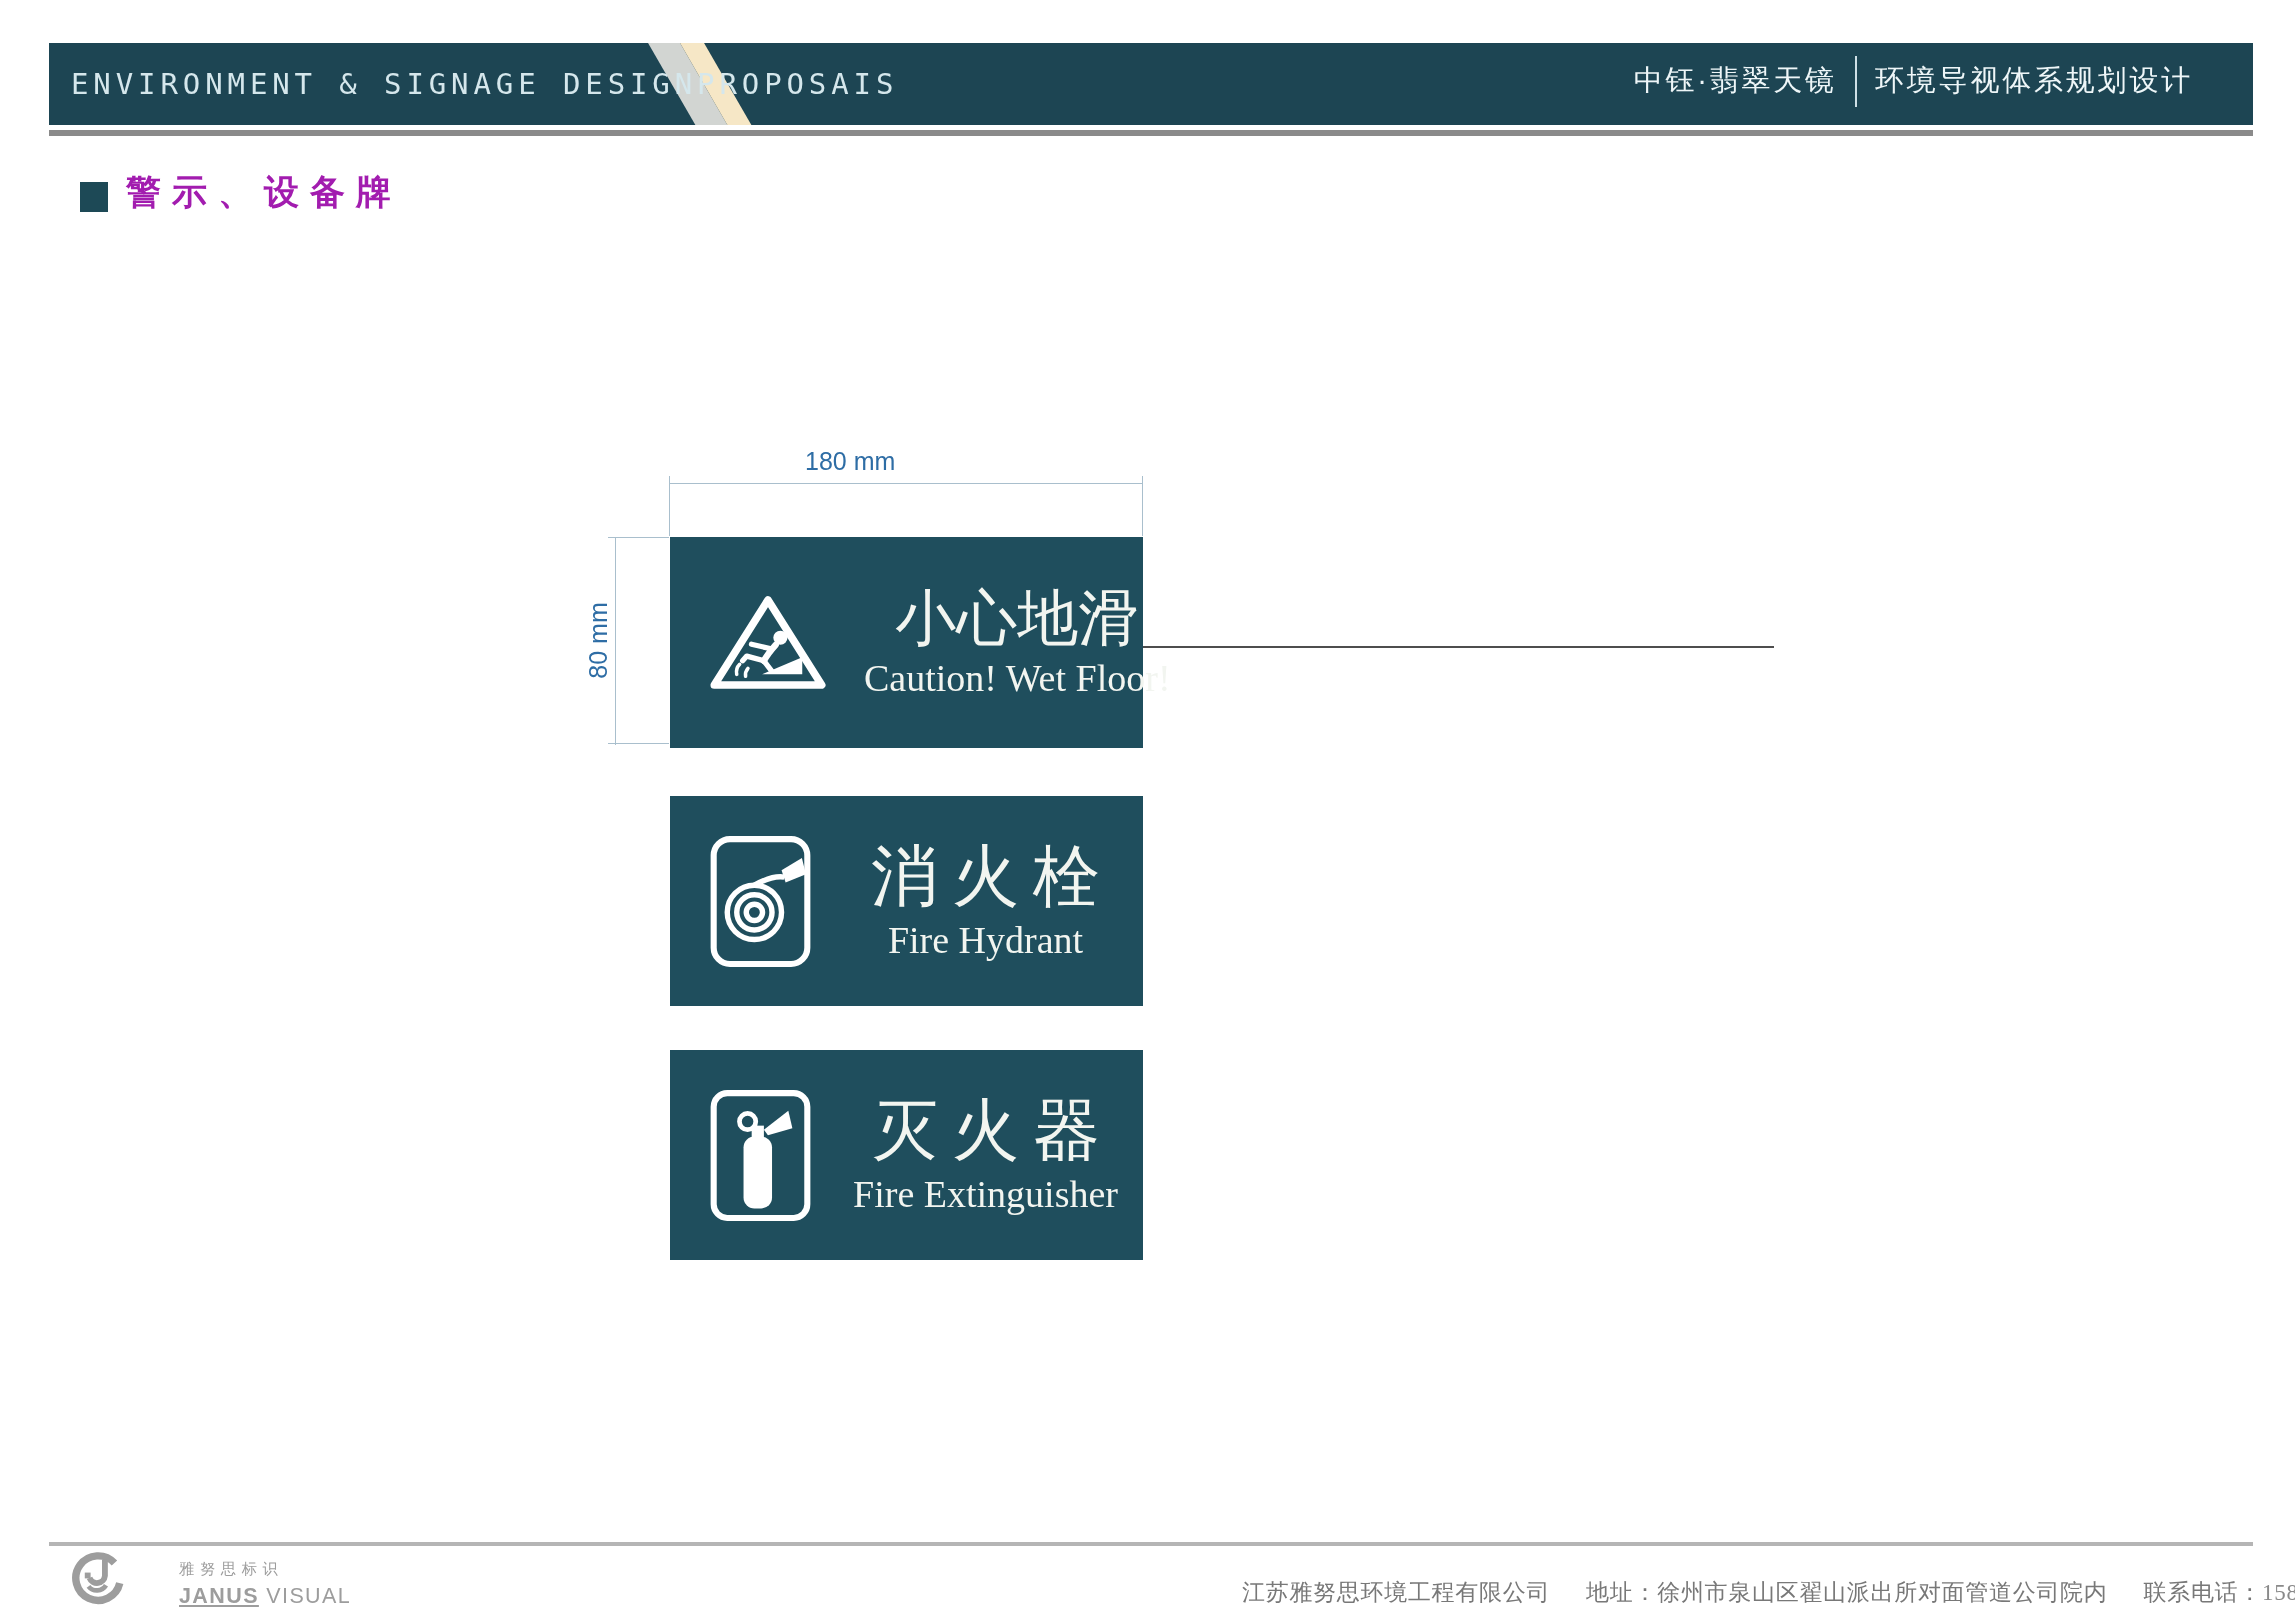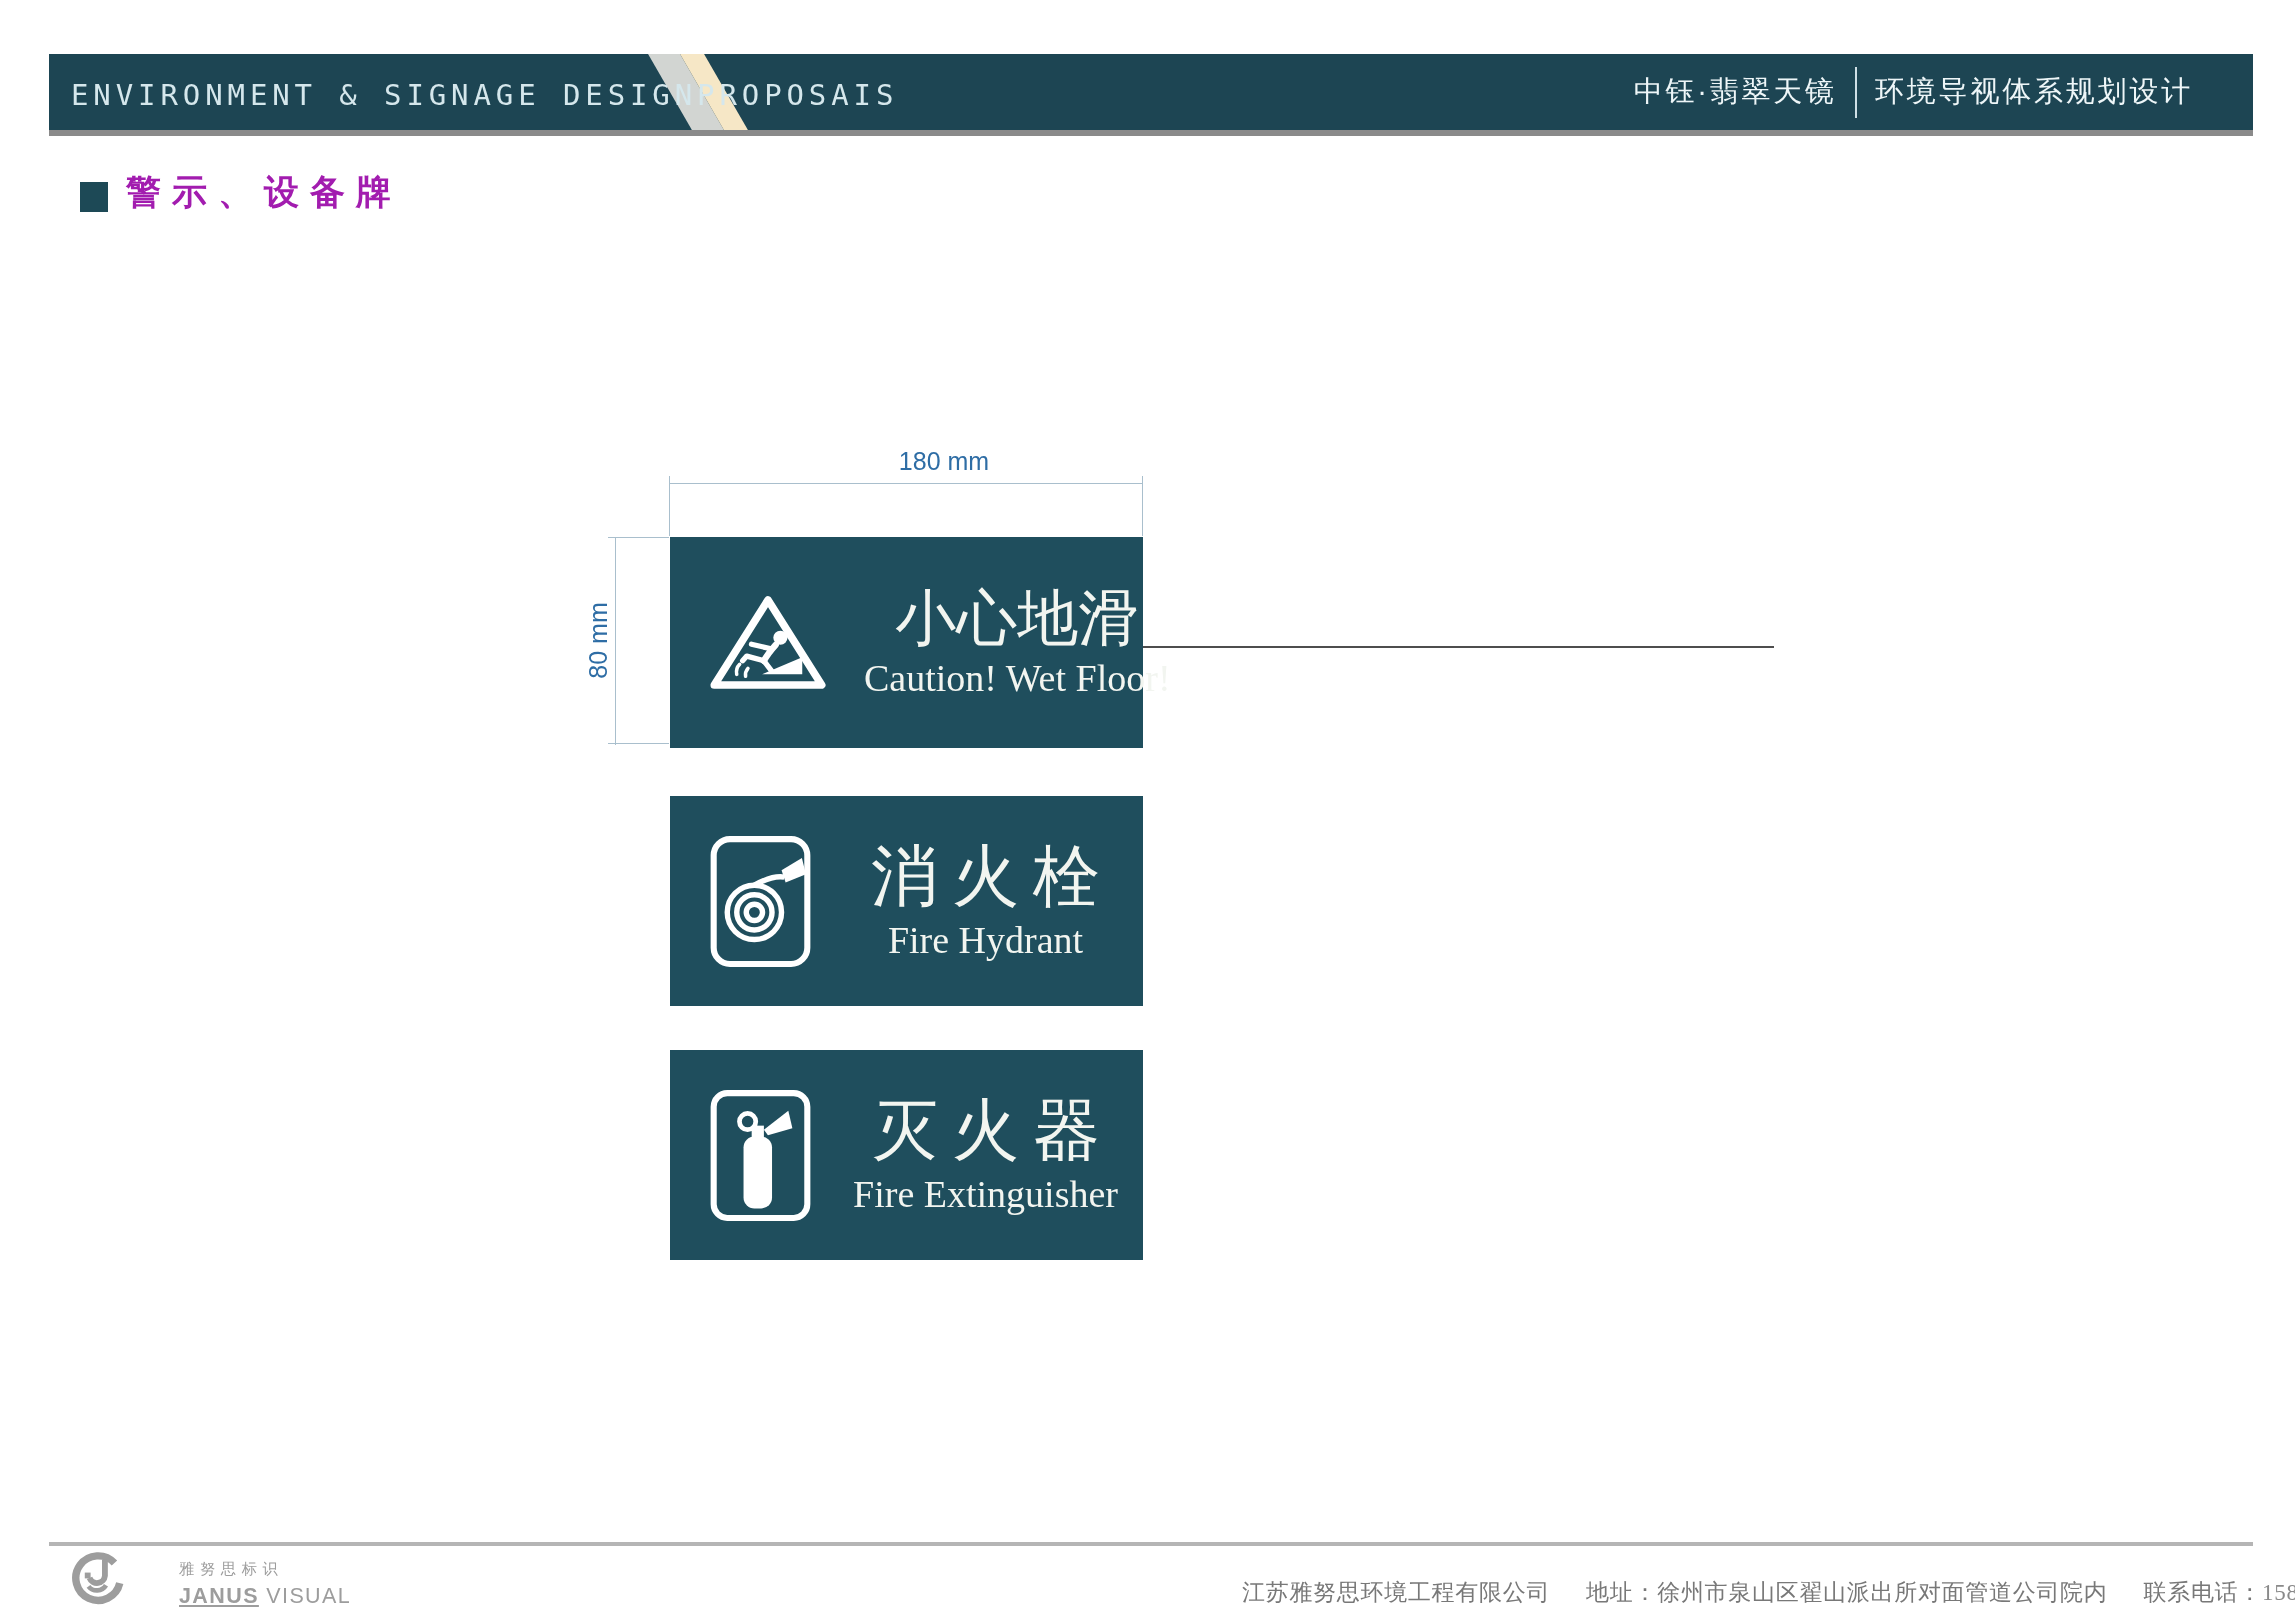--- a/index.html
+++ b/index.html
@@ -1,40 +1,40 @@
 <!DOCTYPE html>
 <html style="font-size:11px"><head>
 <meta charset="utf-8">
 <style>
   html,body{margin:0;padding:0;background:#ffffff;}
   body{width:2295px;height:1624px;position:relative;font-family:"Liberation Sans",sans-serif;}
   .page{position:absolute;inset:0;background:#ffffff;overflow:hidden;}
 
   
-  .header-bar{position:absolute;left:49px;top:54px;width:2204px;height:82px;background:#1d4553;overflow:hidden;}
+  .header-bar{position:absolute;left:49px;top:43px;width:2204px;height:82px;background:#1d4553;overflow:hidden;}
   .header-title{position:absolute;left:22px;top:0;height:82px;display:flex;align-items:center;
     color:#d5e7ec;font-family:"DejaVu Sans Mono",monospace;font-size:29px;letter-spacing:4.9px;font-weight:400;}
   .stripe{position:absolute;top:-7px;height:97px;}
   .stripe-gray{left:623px;width:32px;background:#d2d5d2;transform:skewX(30deg);}
   .stripe-cream{left:655px;width:23.6px;background:#f6e7c6;transform:skewX(30deg);}
   .header-right{position:absolute;right:60px;top:0;height:76px;display:flex;align-items:center;gap:18px;
     color:#eef6f8;font-size:29px;letter-spacing:2.8px;}
   .header-divider{width:2.1px;height:51px;background:#cfe0e6;}
   .header-rule{position:absolute;left:49px;top:130px;width:2204px;height:6.2px;background:#8a8a8a;}
 
   
   .section-title{position:absolute;left:80px;top:172px;display:flex;align-items:flex-start;gap:18px;}
   .section-bullet{width:28px;height:30.5px;background:#1d4956;margin-top:9.7px;}
   .section-text{margin:0;font-family:"Liberation Serif",serif;font-size:35px;font-weight:600;
     color:#a21caf;letter-spacing:11px;line-height:1.2;}
 
   
   .dim{position:absolute;background:#a9bfcd;}
   .dim-label{position:absolute;color:#2e6da5;font-size:25px;font-family:"Liberation Sans",sans-serif;}
-  #hdim-label{left:840px;top:447px;width:208px;text-align:center;}
+  #hdim-label{left:805px;top:447px;width:208px;text-align:left;}
   #hdim-line{left:670px;top:483px;width:473px;height:1.4px;}
   #hdim-tick-l{left:669px;top:476px;width:1.4px;height:60px;}
   #hdim-tick-r{left:1142px;top:476px;width:1.4px;height:60px;}
   #vdim-line{left:615px;top:537px;width:1.4px;height:208px;}
   #vdim-tick-t{left:608px;top:537px;width:61px;height:1.4px;}
   #vdim-tick-b{left:608px;top:743px;width:61px;height:1.4px;}
   #vdim-label{left:550px;top:626px;width:97px;text-align:center;transform:rotate(-90deg);}
 
   
   .callout-line{position:absolute;left:1045px;top:646px;width:729px;height:2.1px;background:#4d4d4d;}

